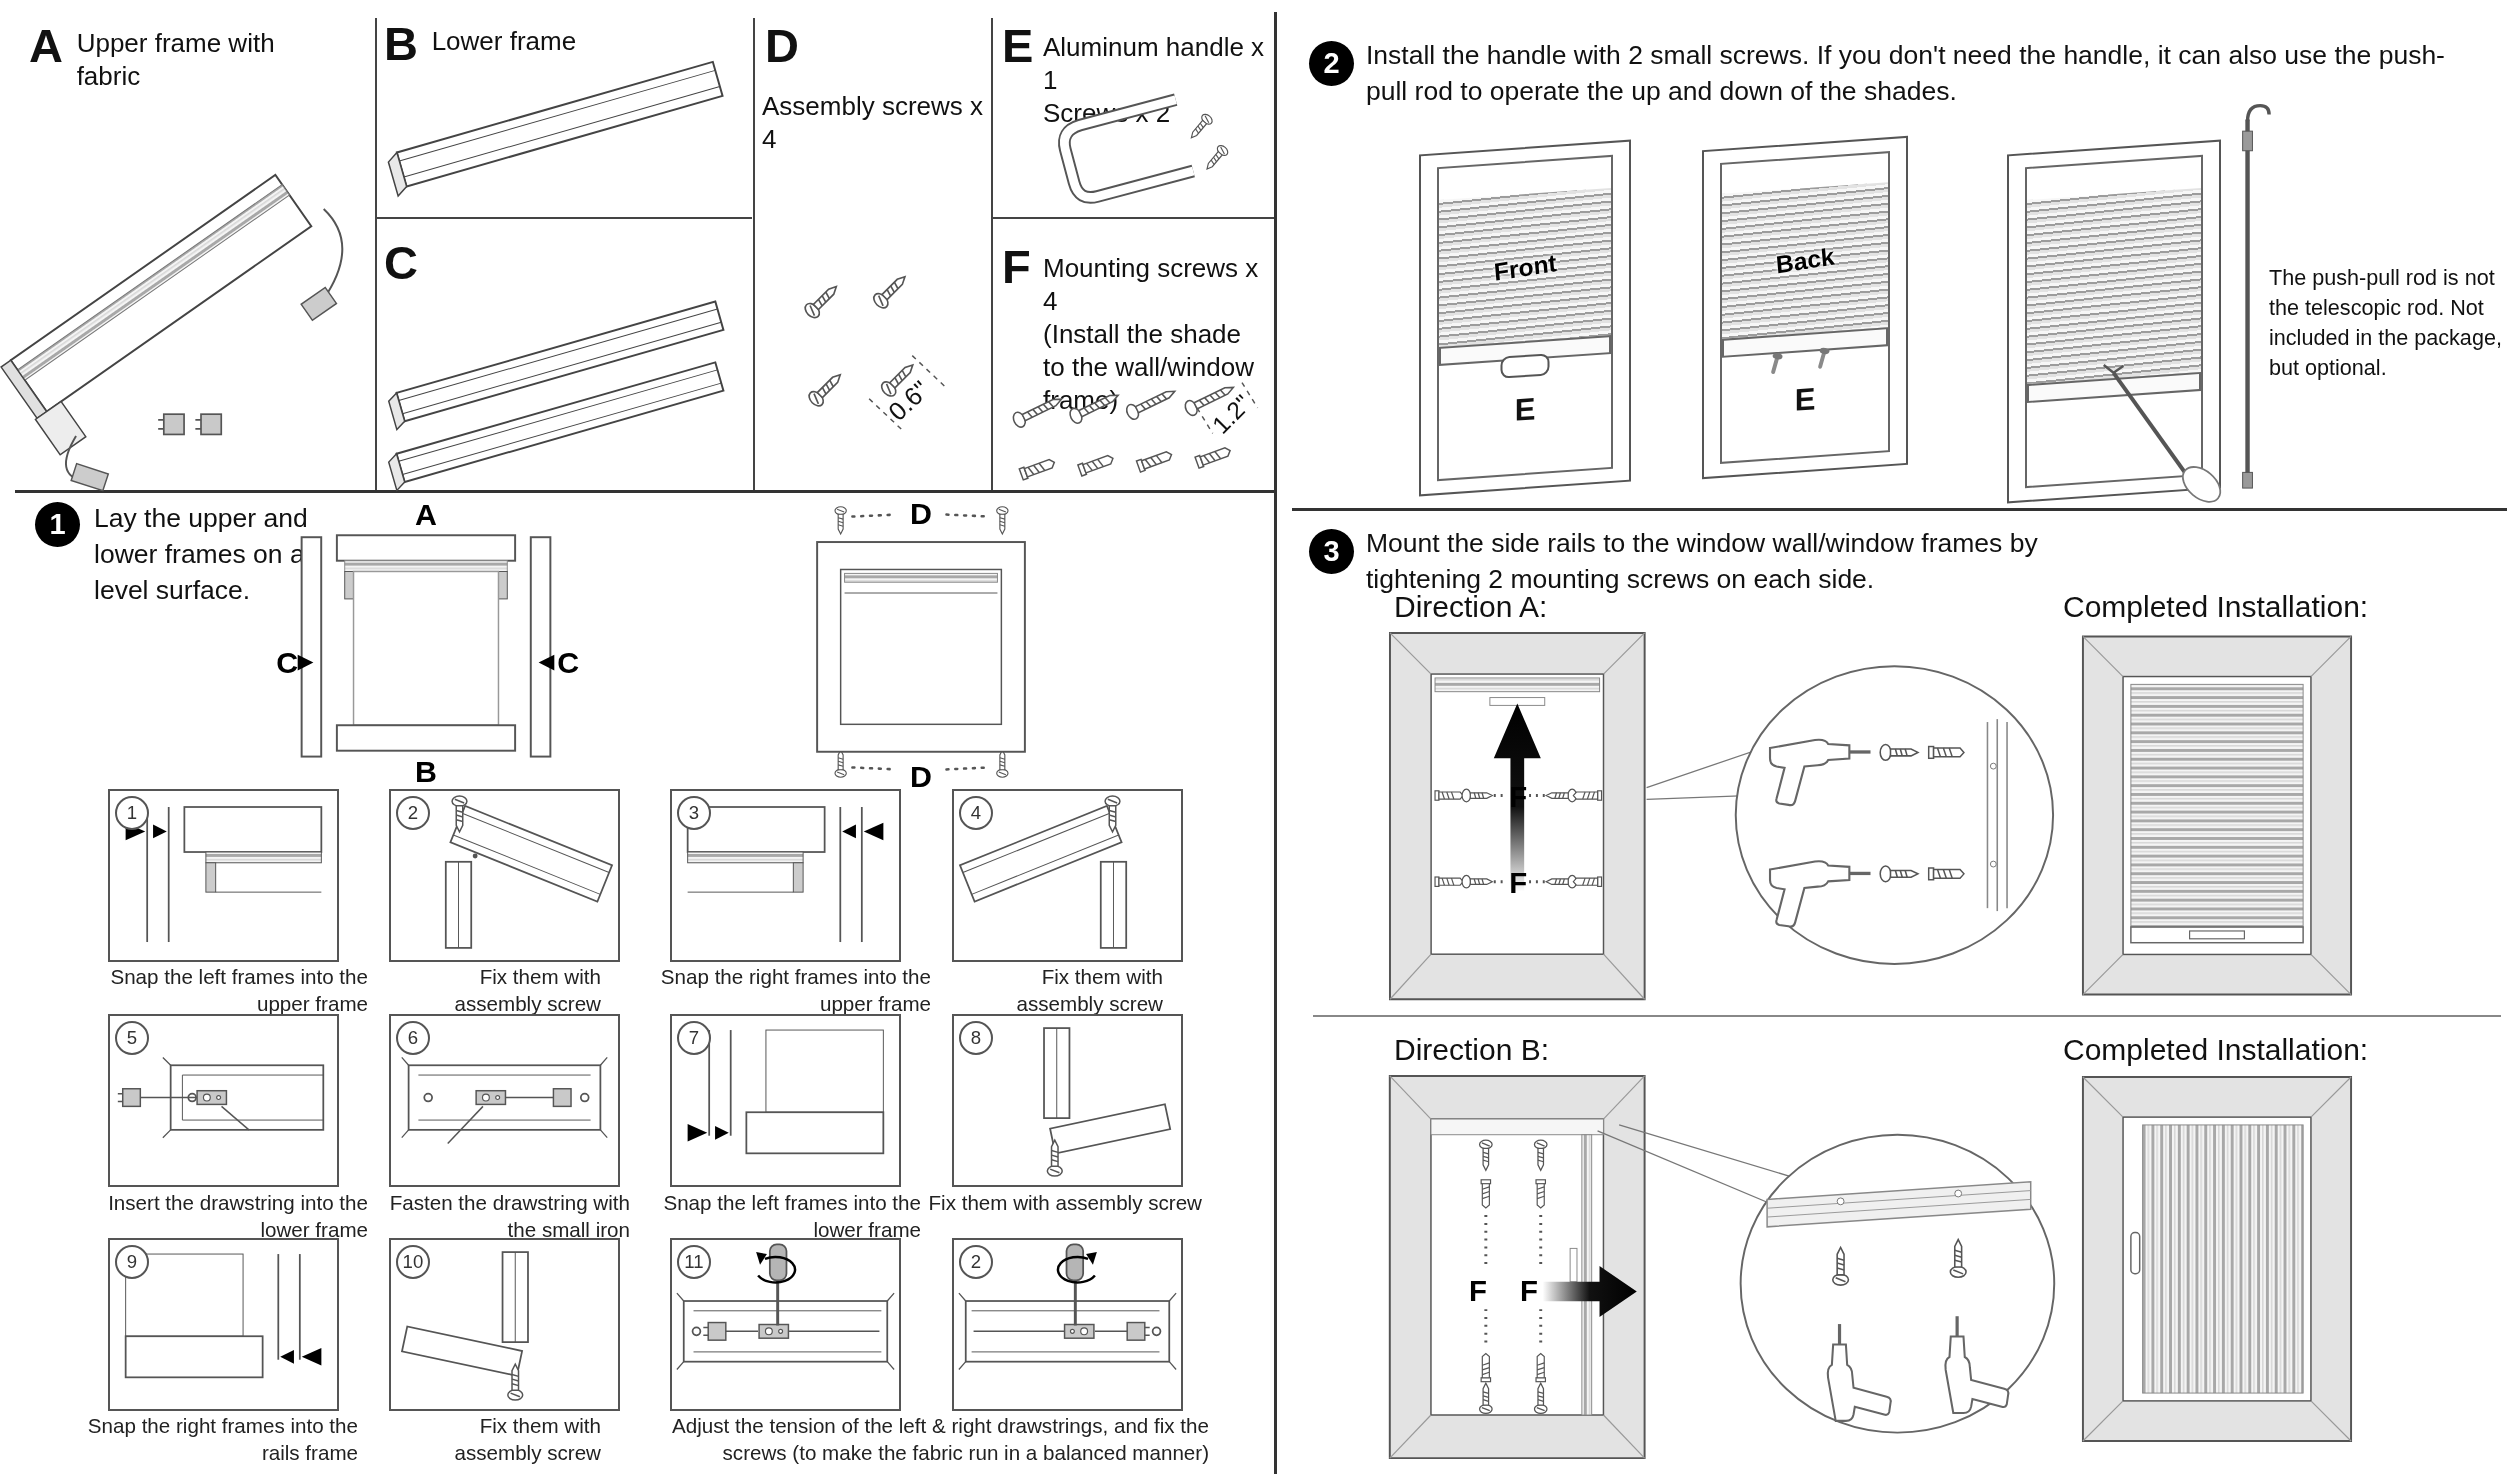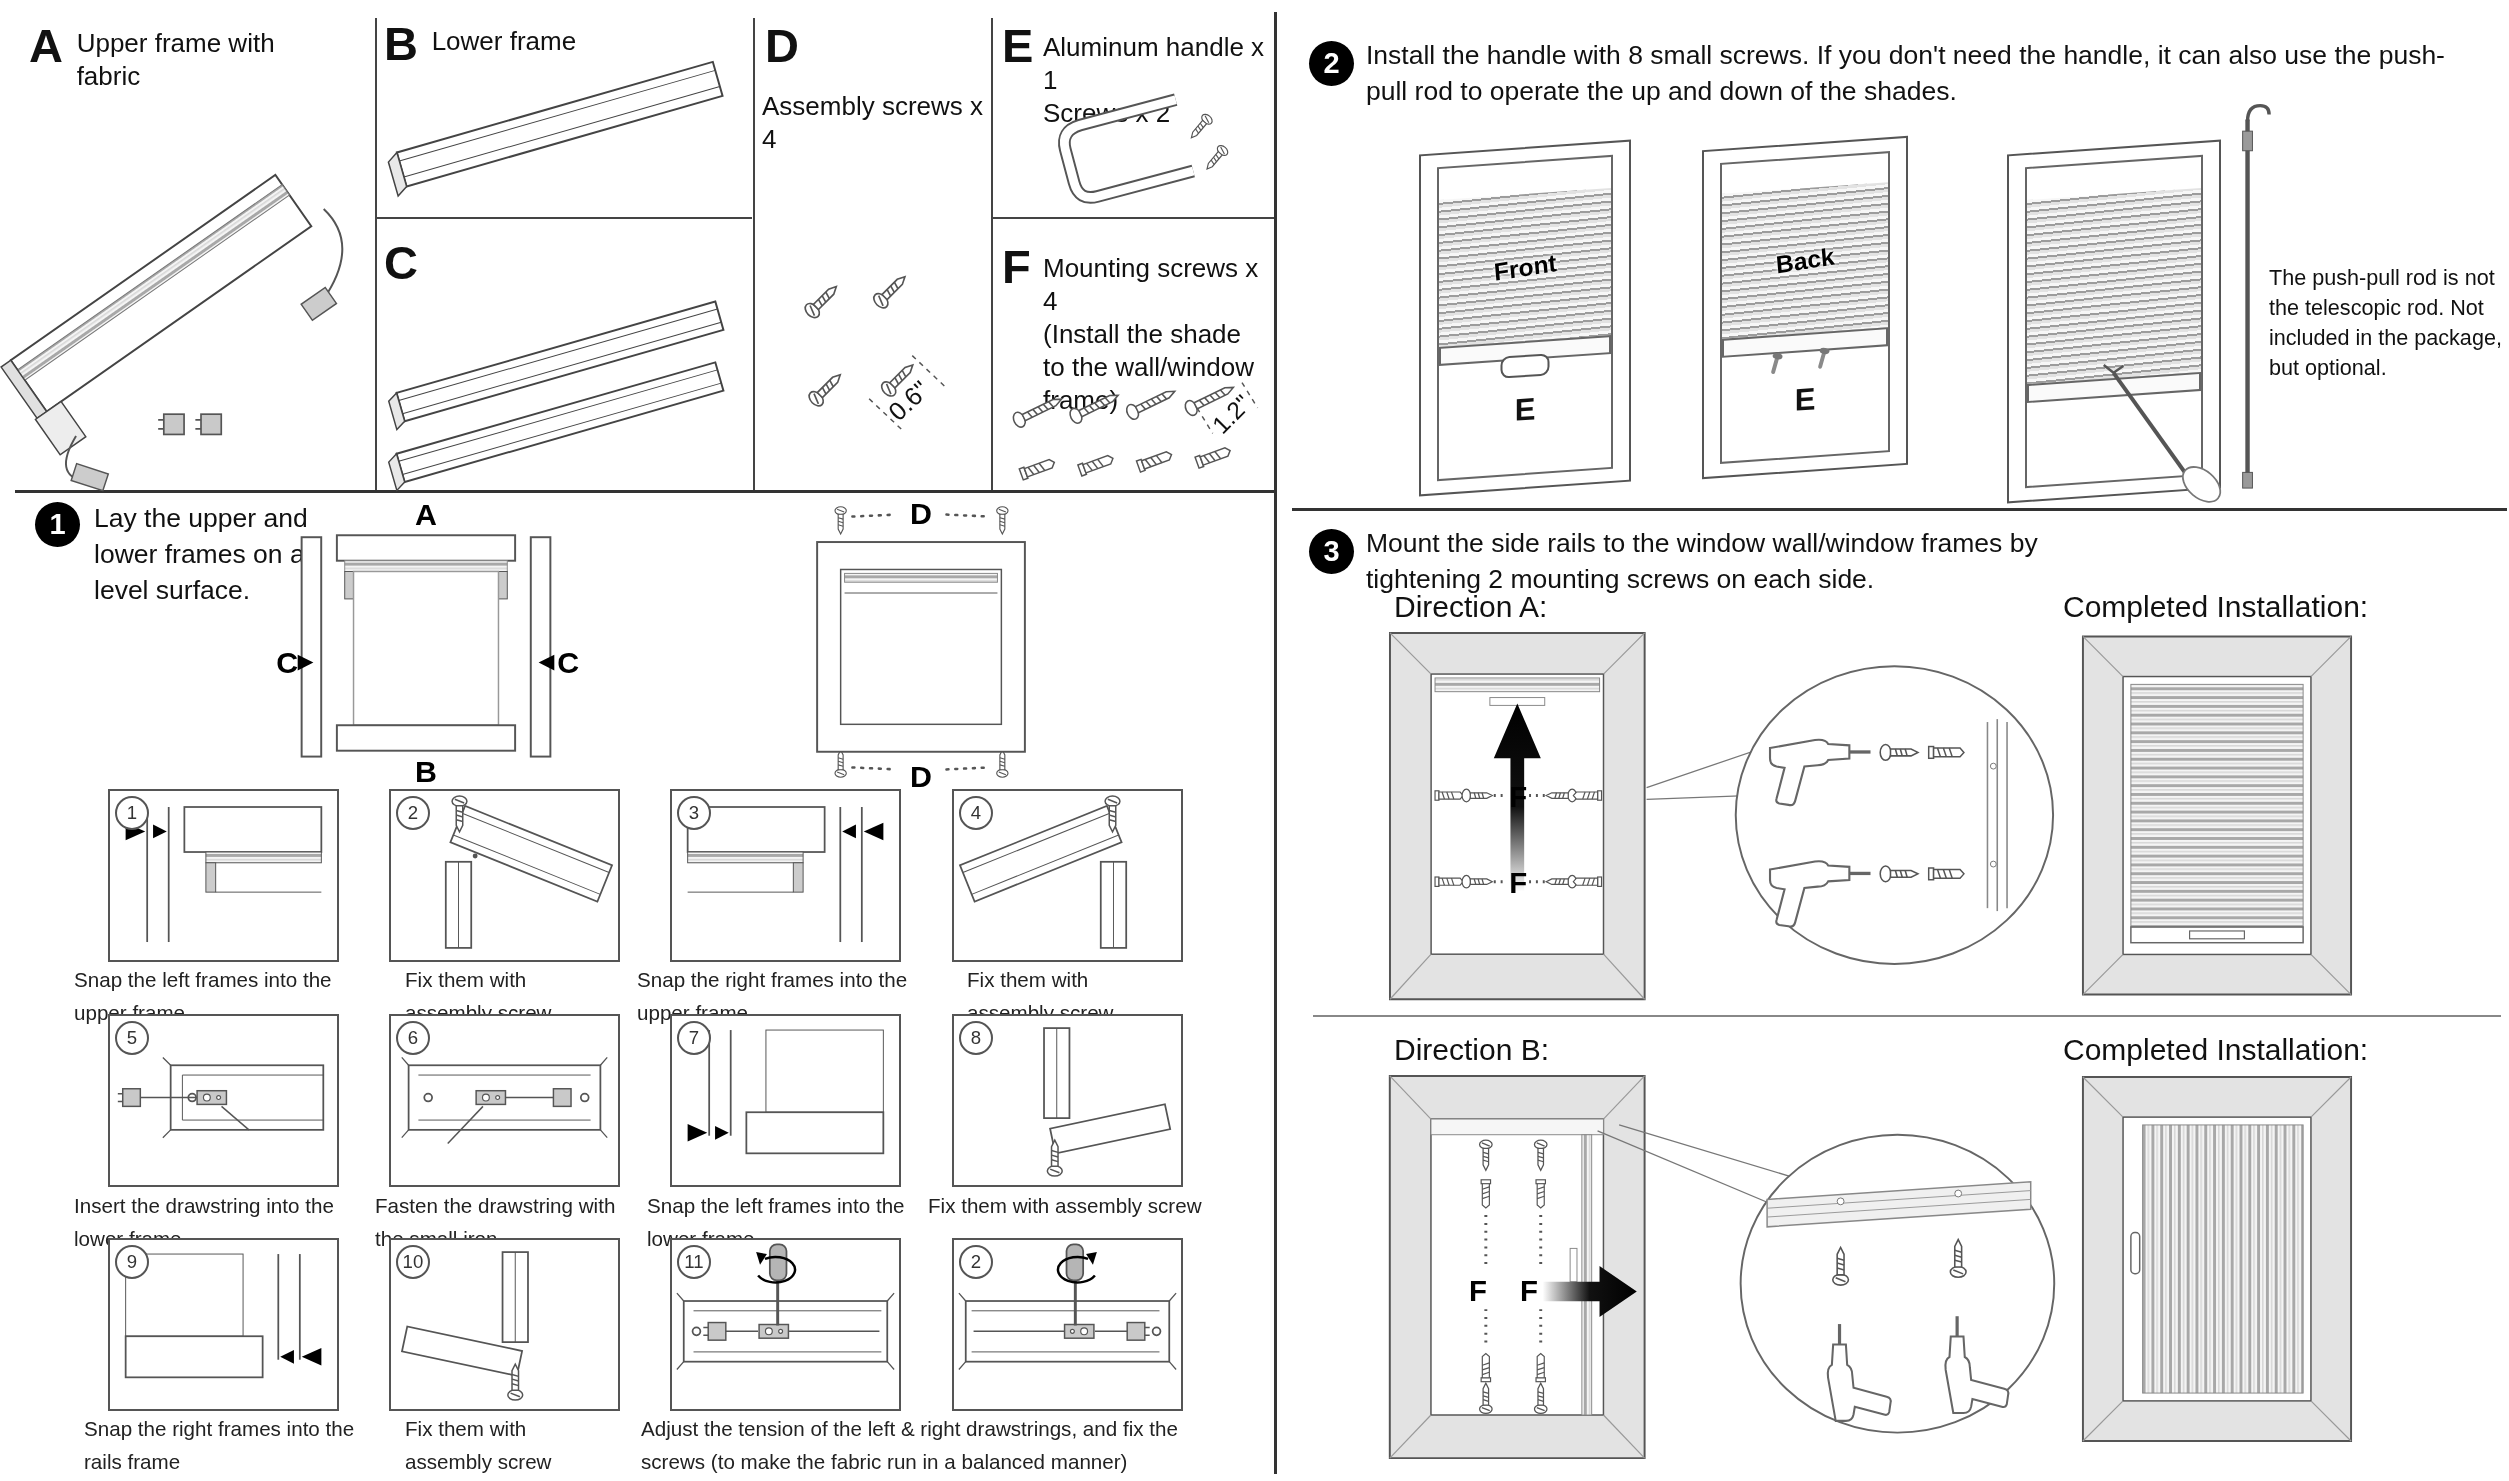--- a/index.html
+++ b/index.html
@@ -11,21 +11,21 @@
   .thick{background:#333}
   .part-head{position:absolute;display:flex;gap:13.7px;align-items:flex-start}
   .part-letter{font-size:47px;font-weight:bold;line-height:43px}
   .part-label{font-size:26px;line-height:33px;padding-top:3.9px}
   .badge{position:absolute;width:45px;height:45px;border-radius:50%;background:#000;color:#fff;
          display:flex;align-items:center;justify-content:center;font-size:29px;font-weight:bold}
   .step-text{position:absolute;font-size:26.5px;line-height:36px}
   .sub-box{position:absolute;border:2px solid #555;background:#fff}
   .sub-num{position:absolute;top:4.9px;left:4.9px;width:30px;height:30px;border:2px solid #555;border-radius:50%;
            display:flex;align-items:center;justify-content:center;font-size:18.6px;color:#333;background:#fff}
-  .caption{position:absolute;font-size:20.6px;line-height:33px;text-align:left;color:#222}
+  .caption{position:absolute;font-size:20.6px;line-height:27px;text-align:right;color:#222}
   .dir-h{position:absolute;font-size:30px;font-weight:normal}
   .pleat-h{background:repeating-linear-gradient(178deg,#f7f7f7 0 2.9px,#9c9c9c 2.9px 4.9px,#e2e2e2 4.9px 7.8px)}
   .win{position:absolute;border:2.9px solid #555;background:#fff;transform:skewY(-4deg)}
   .win-in{position:absolute;left:15.7px;right:15.7px;top:11.8px;bottom:11.8px;border:2px solid #666}
   .win-shade{position:absolute;left:17.6px;right:17.6px;border-bottom:2px solid #777;
              display:flex;align-items:center;justify-content:center}
   .win-rail{position:absolute;left:17.6px;right:17.6px;height:14.7px;border:2px solid #666;background:#fafafa}
   .fb-label{font-size:24.5px;font-weight:bold;transform:rotate(-5deg);color:#000;
             text-shadow:0 0 3.9px #fff,0 0 5.9px #fff}
   .e-label{position:absolute;width:100%;text-align:center;font-size:31px;font-weight:bold}
@@ -441,21 +441,21 @@
   <span class="sub-num">2</span>
   <svg width="227" height="169" viewBox="0 0 232 172">
     <use href="#adj" transform="translate(232,0) scale(-1,1)"></use>
   </svg>
 </div>
 <div class="caption" style="left:84px;top:1412px;width:274px">Snap the right frames into the rails frame</div>
 <div class="caption" style="left:405px;top:1412px;width:196px">Fix them with assembly screw</div>
 <div class="caption" style="left:641px;top:1412px;width:568px">Adjust the tension of the left &amp; right drawstrings, and fix the screws (to make the fabric run in a balanced manner)</div>
 
 <div class="badge" style="left:1309px;top:41px">2</div>
-<div class="step-text" style="left:1366px;top:37px;width:1098px">Install the handle with 8 small screws. If you don't need the handle, it can also use the push-pull rod to operate the up and down of the shades.</div>
+<div class="step-text" style="left:1366px;top:37px;width:1098px">Install the handle with 2 small screws. If you don't need the handle, it can also use the push-pull rod to operate the up and down of the shades.</div>
 
 <div class="win" style="left:1419px;top:147px;width:208px;height:338px">
   <div class="win-in"></div>
   <div class="win-shade pleat-h" style="top:45px;height:147px">
     <span class="fb-label">Front</span>
   </div>
   <div class="win-rail" style="top:192px"></div>
   <div class="handle" style="top:206px"></div>
   <div class="e-label" style="top:243px">E</div>
 </div>

